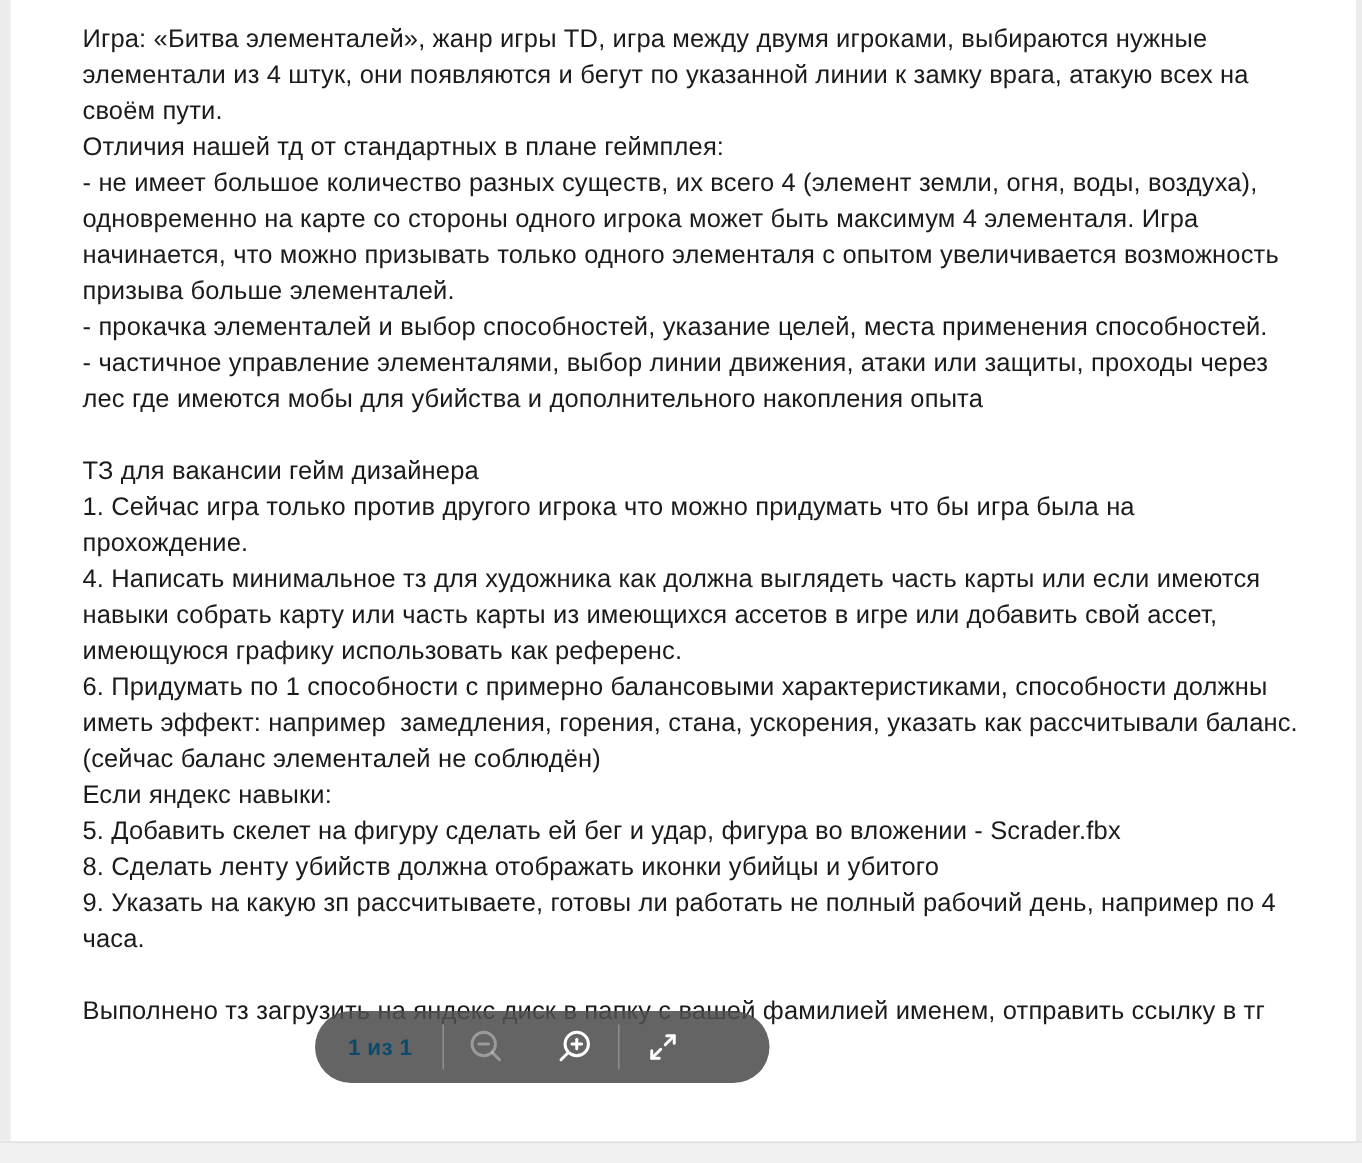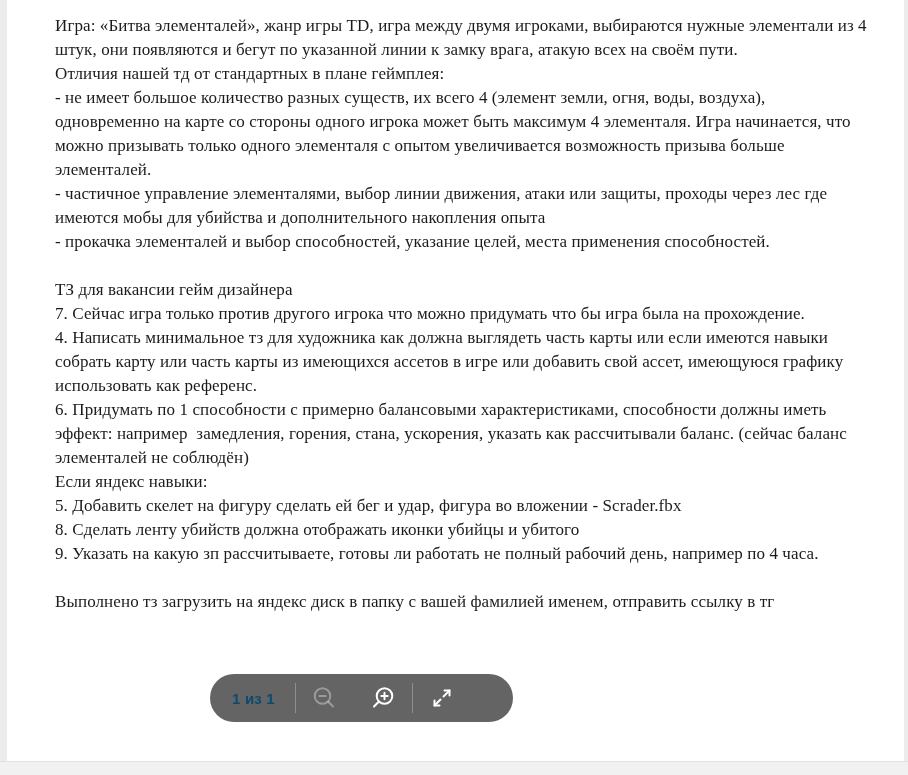--- a/index.html
+++ b/index.html
@@ -18,21 +18,20 @@
     height: 775px;
   }
   .doc-page {
     position: absolute;
     left: 7px;
     top: 0;
     width: 897px;
     height: 761px;
     background: #ffffff;
     overflow: hidden;
-    font-family: Liberation Serif, serif;
   }
   .doc-content {
     padding: 14px 0 0 48px;
     width: 814px;
     font-size: 17px;
     line-height: 24px;
     color: #1b1b1b;
     letter-spacing: 0.1px;
   }
   .doc-content p {
@@ -102,25 +101,25 @@
 </head>
 <body>
 
 <div class="viewer">
 
   <div class="doc-page">
     <div class="doc-content">
       <p>Игра: «Битва элементалей», жанр игры TD, игра между двумя игроками, выбираются нужные элементали из 4 штук, они появляются и бегут по указанной линии к замку врага, атакую всех на своём пути.</p>
       <p>Отличия нашей тд от стандартных в плане геймплея:</p>
       <p>- не имеет большое количество разных существ, их всего 4 (элемент земли, огня, воды, воздуха), одновременно на карте со стороны одного игрока может быть максимум 4 элементаля. Игра начинается, что можно призывать только одного элементаля с опытом увеличивается возможность призыва больше элементалей.</p>
+      <p>- прокачка элементалей и выбор способностей, указание целей, места применения способностей.</p>
       <p>- частичное управление элементалями, выбор линии движения, атаки или защиты, проходы через лес где имеются мобы для убийства и дополнительного накопления опыта</p>
-      <p>- прокачка элементалей и выбор способностей, указание целей, места применения способностей.</p>
       <p></p>
       <p>ТЗ для вакансии гейм дизайнера</p>
-      <p>7. Сейчас игра только против другого игрока что можно придумать что бы игра была на прохождение.</p>
+      <p>1. Сейчас игра только против другого игрока что можно придумать что бы игра была на прохождение.</p>
       <p>4. Написать минимальное тз для художника как должна выглядеть часть карты или если имеются навыки собрать карту или часть карты из имеющихся ассетов в игре или добавить свой ассет, имеющуюся графику использовать как референс.</p>
       <p>6. Придумать по 1 способности с примерно балансовыми характеристиками, способности должны иметь эффект: например  замедления, горения, стана, ускорения, указать как рассчитывали баланс. (сейчас баланс элементалей не соблюдён)</p>
       <p>Если яндекс навыки:</p>
       <p>5. Добавить скелет на фигуру сделать ей бег и удар, фигура во вложении - Scrader.fbx</p>
       <p>8. Сделать ленту убийств должна отображать иконки убийцы и убитого</p>
       <p>9. Указать на какую зп рассчитываете, готовы ли работать не полный рабочий день, например по 4 часа.</p>
       <p></p>
       <p>Выполнено тз загрузить на яндекс диск в папку с вашей фамилией именем, отправить ссылку в тг</p>
     </div>
   </div>

